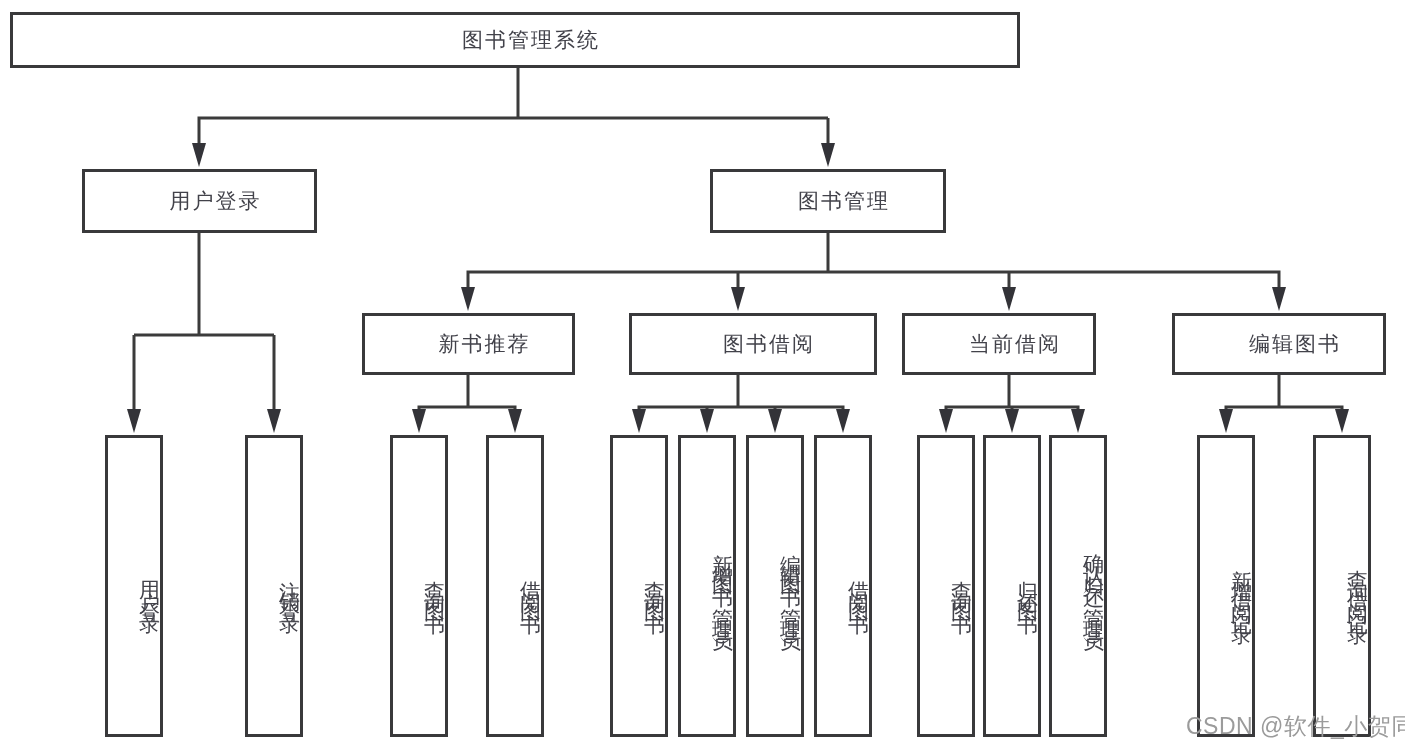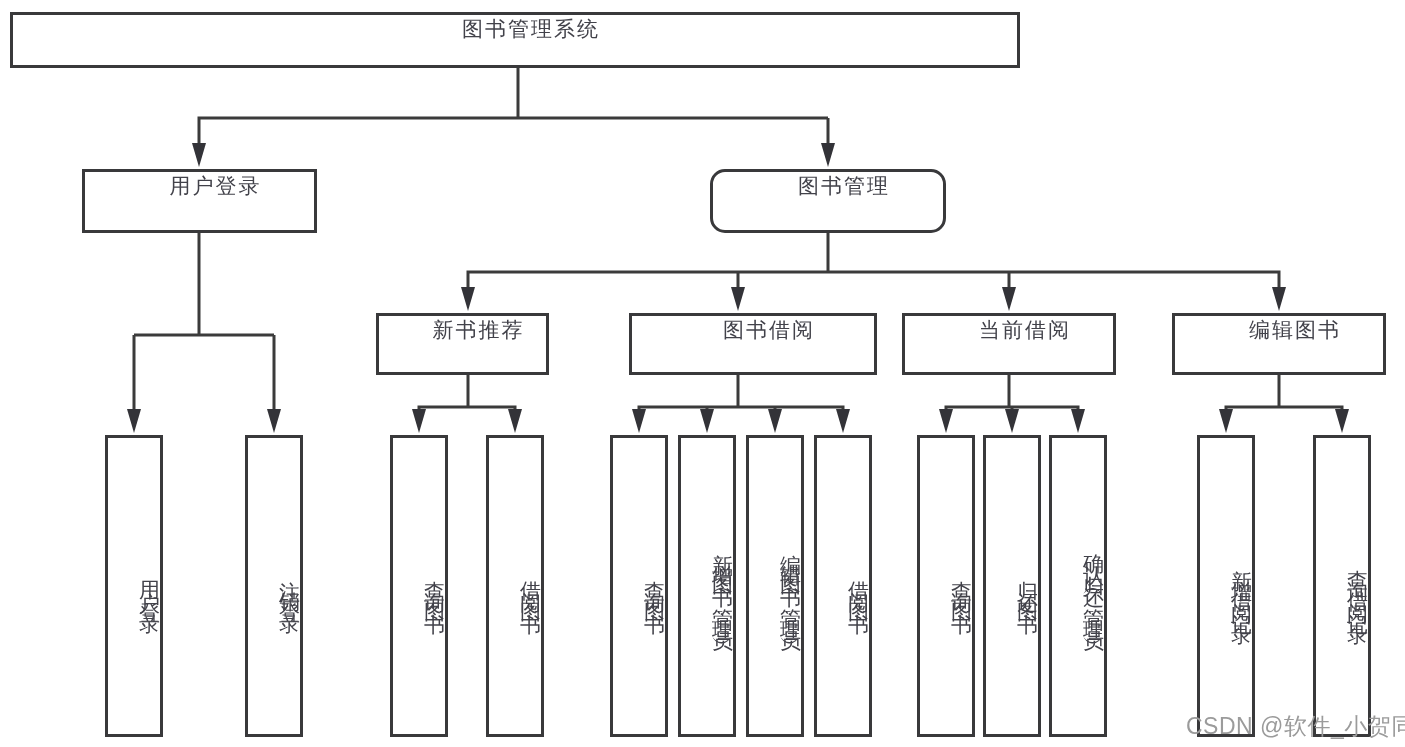--- a/index.html
+++ b/index.html
@@ -22,20 +22,21 @@
     z-index: 1;
     pointer-events: none;
   }
   .node {
     position: absolute;
     box-sizing: border-box;
     background: #ffffff;
     border: 3px solid #39393b;
     color: #42424a;
     display: flex;
+    align-items: center;
     justify-content: center;
     font-size: 21px;
     letter-spacing: 2px;
     z-index: 2;
     text-align: center;
     padding-left: 32px;
   }
   .leaf span {
     writing-mode: vertical-rl;
     text-orientation: mixed;
@@ -92,31 +93,31 @@
     </g>
   </svg>
 
   <div class="node" style="left:10px; top:12px; width:1010px; height:56px;">
     <span>图书管理系统</span>
   </div>
 
   <div class="node" style="left:82px; top:169px; width:235px; height:64px;">
     <span>用户登录</span>
   </div>
-  <div class="node" style="left:710px; top:169px; width:236px; height:64px;border-radius:15px;">
+  <div class="node" style="left:710px; top:169px; width:236px; height:64px;">
     <span>图书管理</span>
   </div>
 
-  <div class="node" style="left:376px; top:313px; width:173px; height:62px;">
+  <div class="node" style="left:362px; top:313px; width:213px; height:62px;">
     <span>新书推荐</span>
   </div>
   <div class="node" style="left:629px; top:313px; width:248px; height:62px;">
     <span>图书借阅</span>
   </div>
-  <div class="node" style="left:902px; top:313px; width:214px; height:62px;">
+  <div class="node" style="left:902px; top:313px; width:194px; height:62px;">
     <span>当前借阅</span>
   </div>
   <div class="node" style="left:1172px; top:313px; width:214px; height:62px;">
     <span>编辑图书</span>
   </div>
 
   <div class="node leaf" style="left:105px; top:435px; width:58px; height:302px;">
     <span>用户登录</span>
   </div>
   <div class="node leaf" style="left:245px; top:435px; width:58px; height:302px;">

